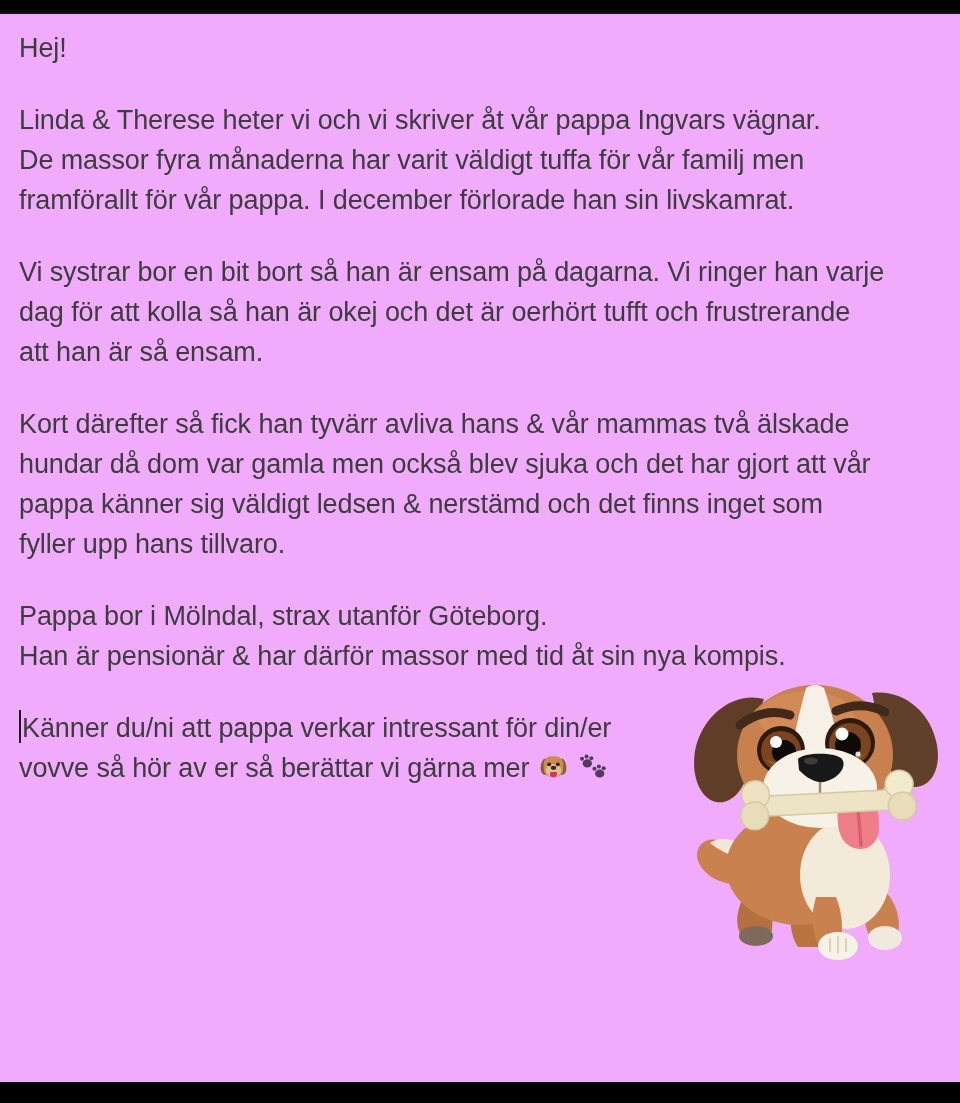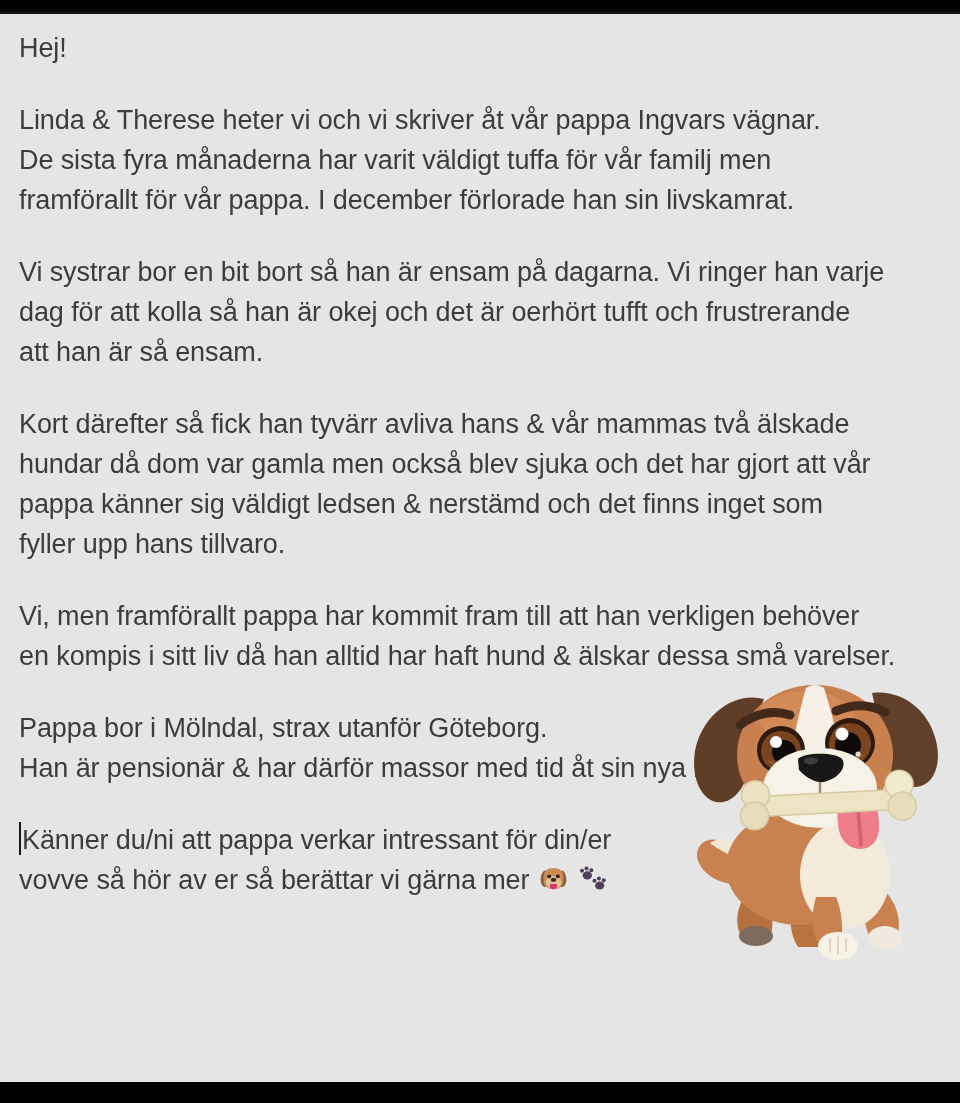--- a/index.html
+++ b/index.html
@@ -16,21 +16,21 @@
     background: linear-gradient(#000 0 55%, #161616 100%);
   }
   .letterbox-bottom {
     position: absolute; top: 1082px; left: 0;
     width: 960px; height: 21px;
     background: #000;
   }
   .page {
     position: absolute; top: 14px; left: 0;
     width: 960px; height: 1068px;
-    background: #e5e5e5;
+    background: #f0abfc;
     overflow: hidden;
   }
   .content {
     padding: 14px 0 0 19px;
     font-size: 27px;
     line-height: 40px;
     color: #3c3c3c;
     letter-spacing: -0.1px;
   }
   .para { margin: 0 0 32px 0; }
@@ -64,42 +64,37 @@
 
 <div class="page">
   <div class="content">
 
     <p class="para">
       <span class="line">Hej!</span>
     </p>
 
     <p class="para">
       <span class="line">Linda &amp; Therese heter vi och vi skriver åt vår pappa Ingvars vägnar.</span>
-      <span class="line">De sista fyra månaderna har varit väldigt tuffa för vår familj men</span>
+      <span class="line">De massor fyra månaderna har varit väldigt tuffa för vår familj men</span>
       <span class="line">framförallt för vår pappa. I december förlorade han sin livskamrat.</span>
     </p>
 
     <p class="para">
       <span class="line">Vi systrar bor en bit bort så han är ensam på dagarna. Vi ringer han varje</span>
       <span class="line">dag för att kolla så han är okej och det är oerhört tufft och frustrerande</span>
       <span class="line">att han är så ensam.</span>
     </p>
 
     <p class="para">
       <span class="line">Kort därefter så fick han tyvärr avliva hans &amp; vår mammas två älskade</span>
       <span class="line">hundar då dom var gamla men också blev sjuka och det har gjort att vår</span>
       <span class="line">pappa känner sig väldigt ledsen &amp; nerstämd och det finns inget som</span>
       <span class="line">fyller upp hans tillvaro.</span>
     </p>
 
-    <p class="para">
-      <span class="line">Vi, men framförallt pappa har kommit fram till att han verkligen behöver</span>
-      <span class="line">en kompis i sitt liv då han alltid har haft hund &amp; älskar dessa små</span>
-      <span class="line">varelser.</span>
-    </p>
 
     <p class="para">
       <span class="line">Pappa bor i Mölndal, strax utanför Göteborg.</span>
       <span class="line">Han är pensionär &amp; har därför massor med tid åt</span>
       <span class="line">sin nya kompis.</span>
     </p>
 
     <p class="para">
       <span class="line"><span class="caret"></span><span>Känner du/ni att pappa verkar intressant för din/er</span></span>
       <span class="line"><span>vovve så hör av er så berättar vi gärna mer</span><span class="emoji"><svg viewBox="0 0 36 36" aria-hidden="true">

